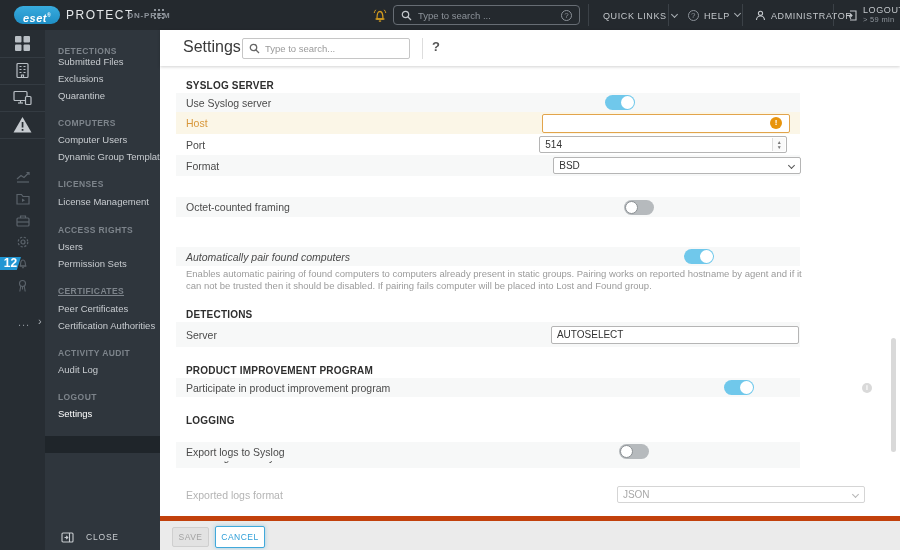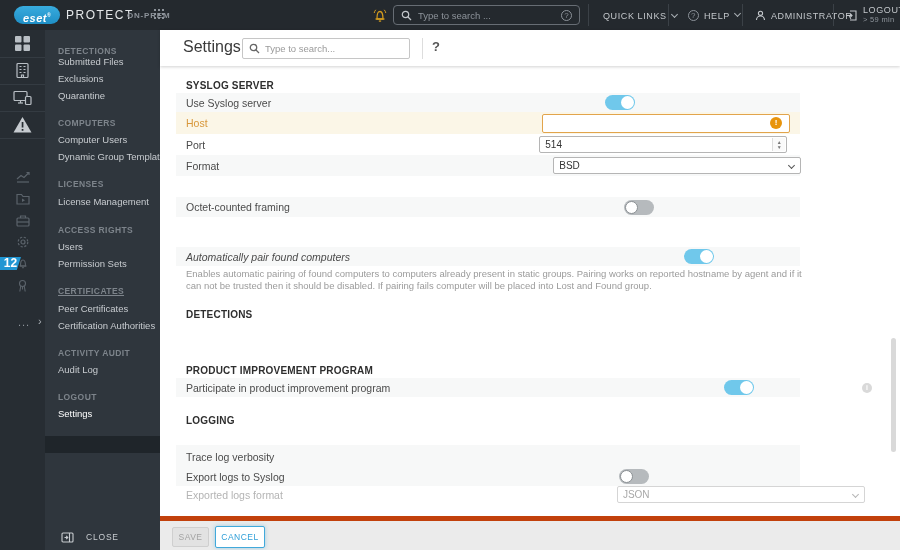--- a/index.html
+++ b/index.html
@@ -320,35 +320,41 @@
 
     <div class="abs row shade" style="top:181px;height:19px;font-style:italic;">
       <span class="lbl">Automatically pair found computers</span>
       <span class="ctl toggle on">
           <span class="knob"></span>
         </span>
     </div>
     <div class="abs desc" style="top:202px;">Enables automatic pairing of found computers to computers already present in static groups. Pairing works on reported hostname by agent and if it can not be trusted then it should be disabled. If pairing fails computer will be placed into Lost and Found group.</div>
 
     <div class="abs sec-h" style="top:243px;">DETECTIONS</div>
+    <div class="abs row shade" style="top:256px;height:25px;">
+      <span class="lbl">Server</span>
+      <span class="ctl tinput" style="height:18px;">
+          <span>AUTOSELECT</span>
+        </span>
+    </div>
 
     <div class="abs sec-h" style="top:299px;">PRODUCT IMPROVEMENT PROGRAM</div>
     <div class="abs row shade" style="top:312px;height:19px;">
       <span class="lbl">Participate in product improvement program</span>
       <span class="ctl toggle on">
           <span class="knob"></span>
         </span>
     </div>
     <div class="abs info-ic" style="left:702px;top:317px;">i</div>
 
     <div class="abs sec-h" style="top:349px;">LOGGING</div>
     <div class="abs row shade" style="top:379px;height:23px;">
       <span class="lbl">Trace log verbosity</span>
     </div>
-    <div class="abs row shade" style="top:401px;height:19px;">
+    <div class="abs row shade" style="top:376px;height:19px;">
       <span class="lbl">Export logs to Syslog</span>
       <span class="ctl toggle off">
           <span class="knob"></span>
         </span>
     </div>
     <div class="abs row" style="top:417px;height:23px;">
       <span class="lbl dis-lbl">Exported logs format</span>
       <span class="ctl select disabled">
           <span>JSON</span>
           <span class="chev"></span>

